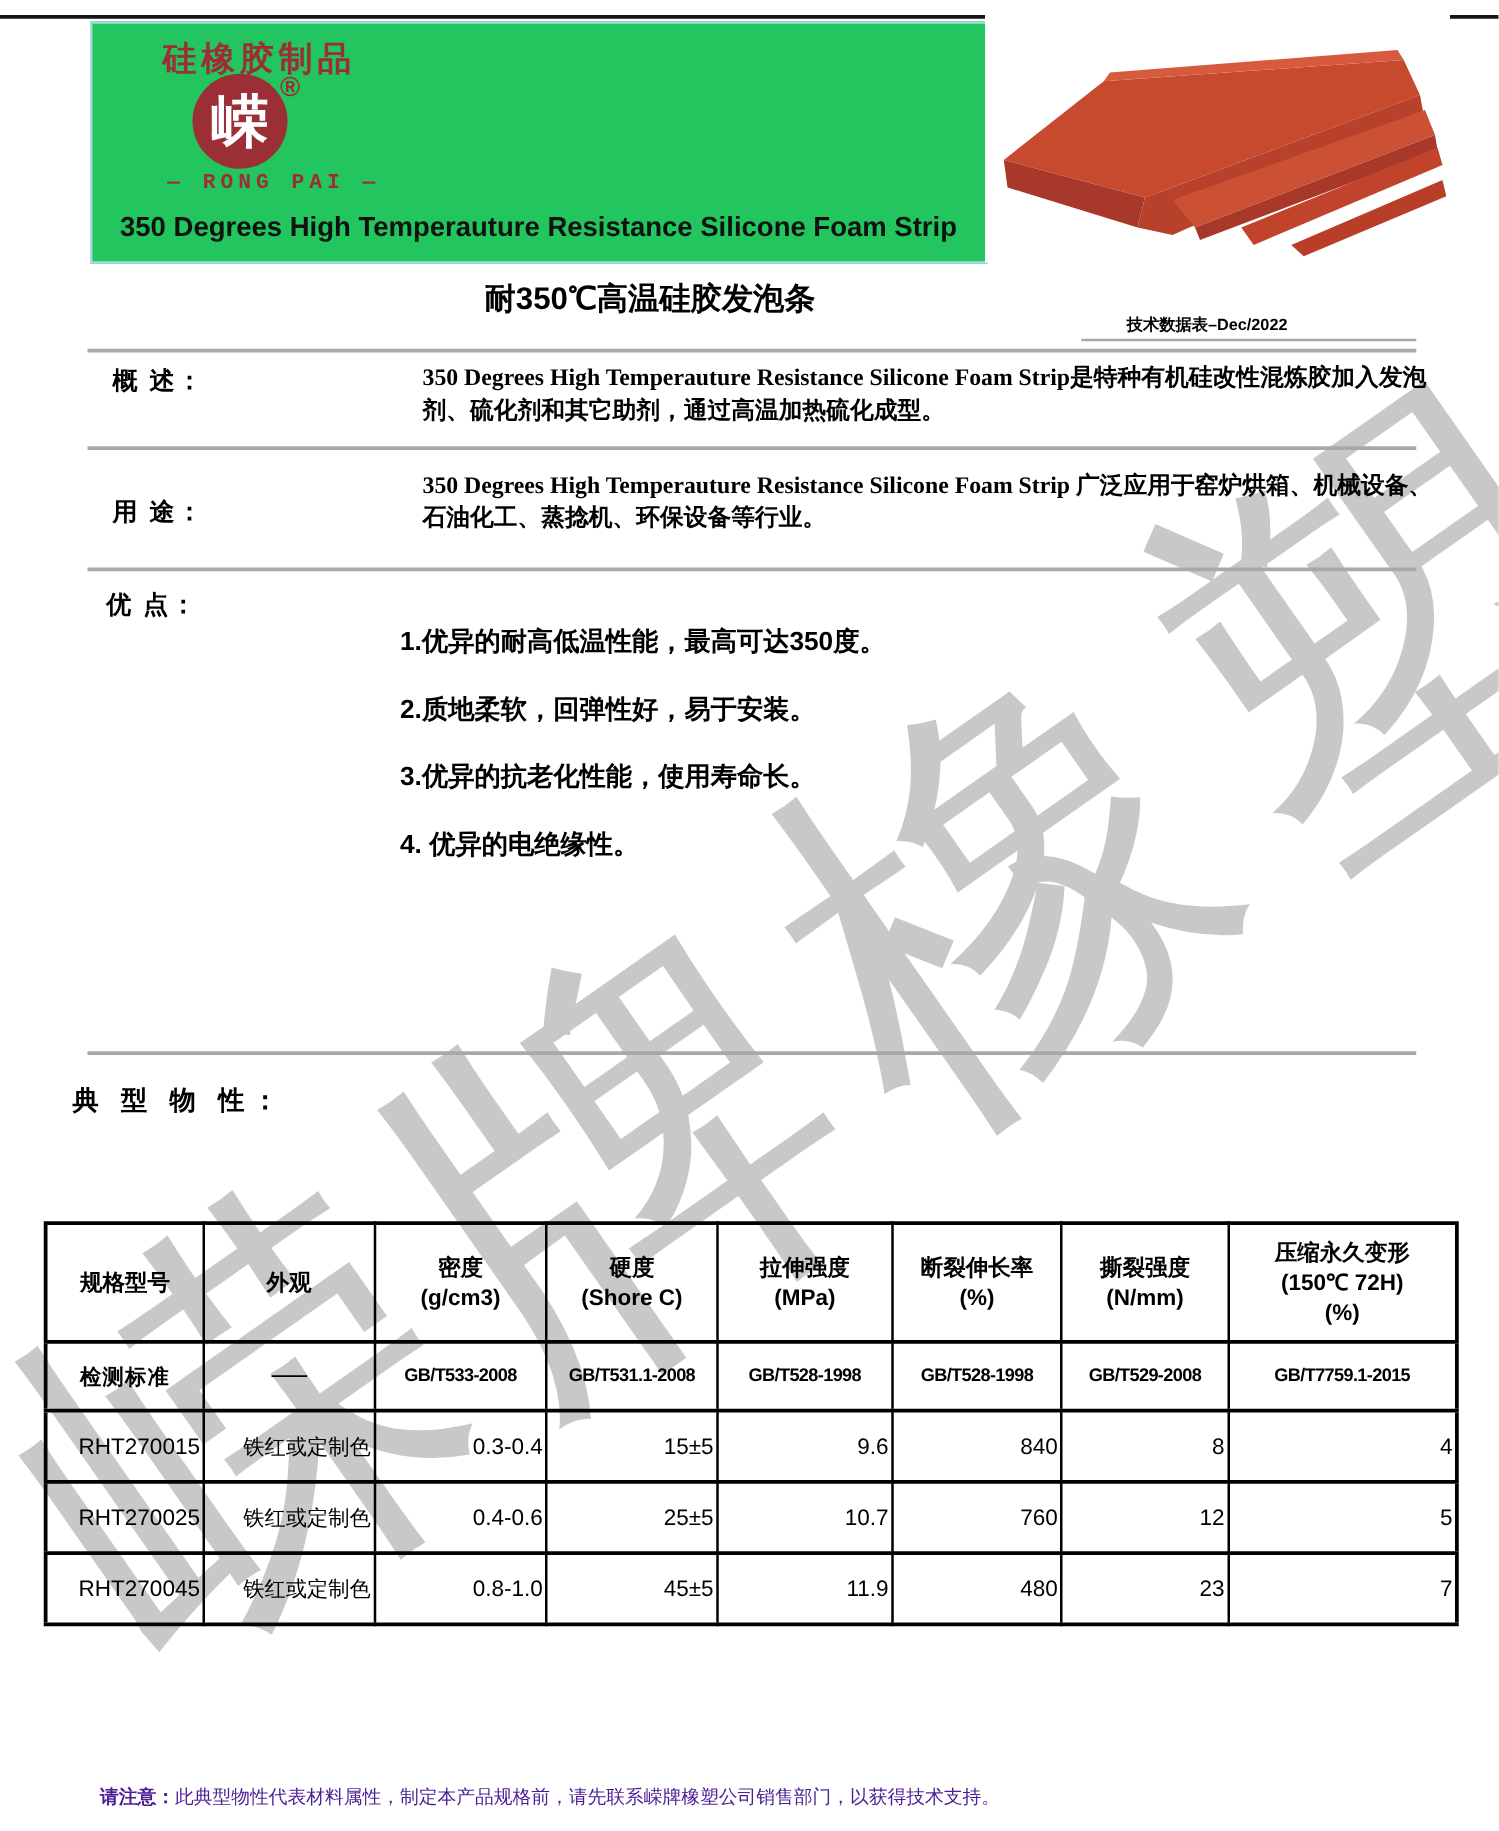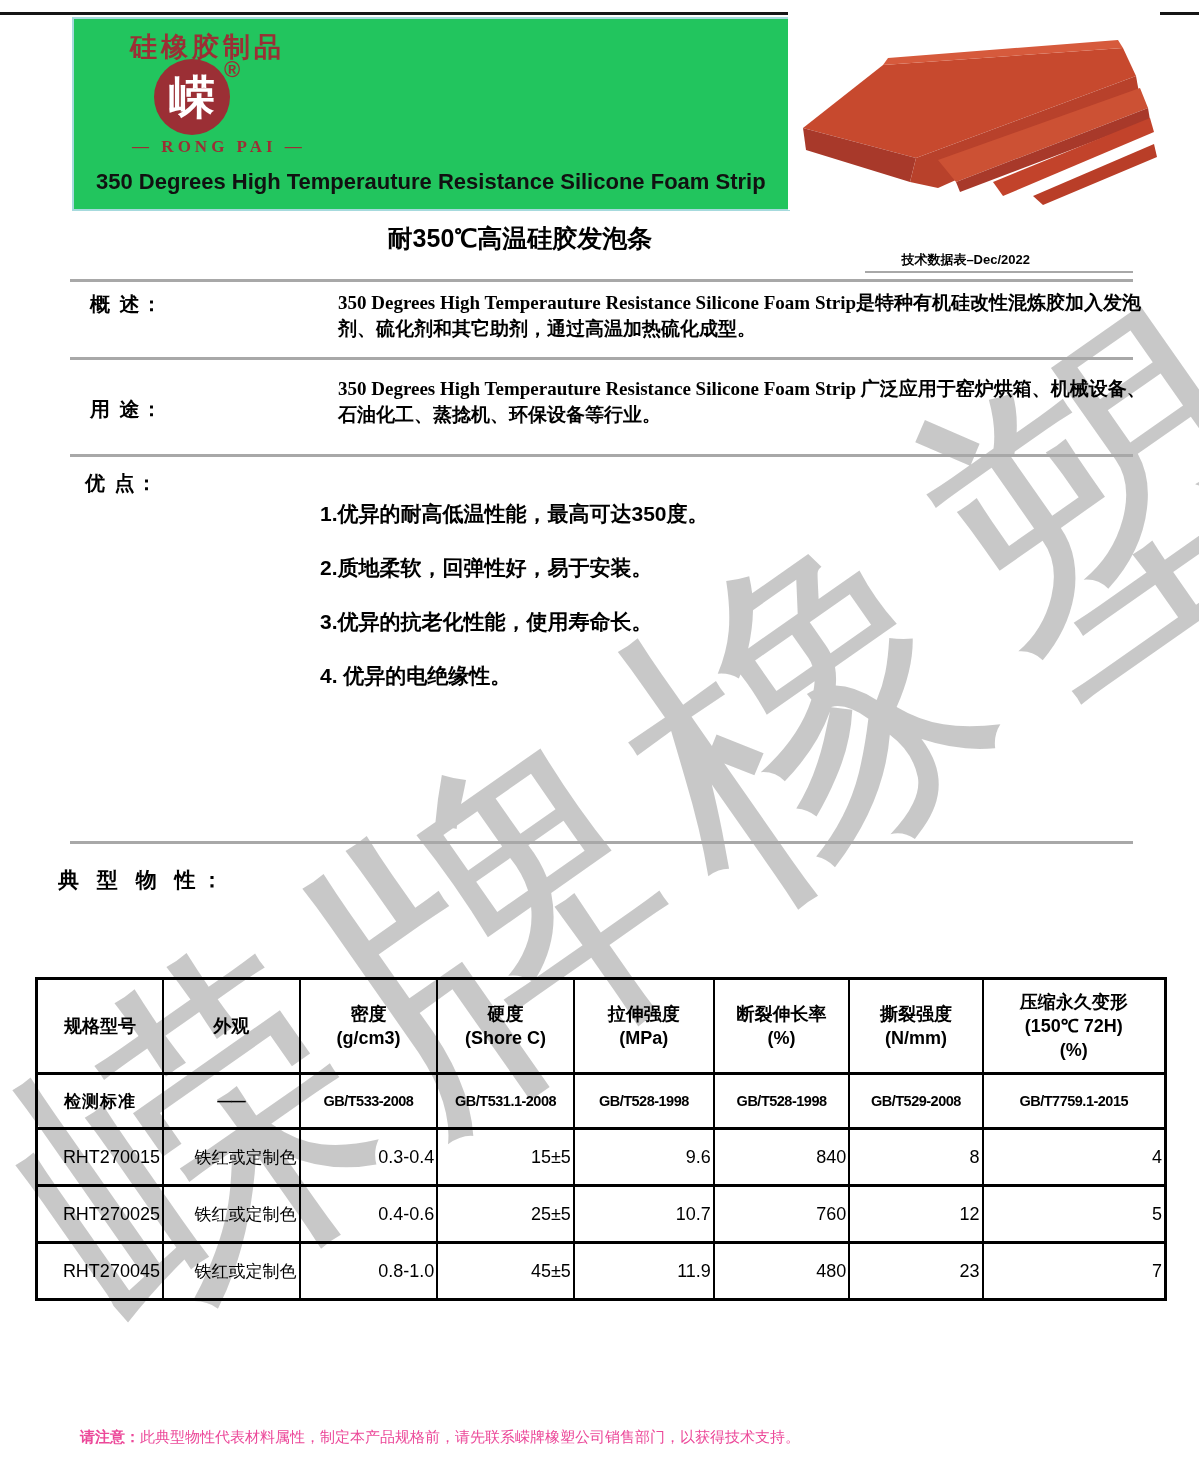--- a/index.html
+++ b/index.html
@@ -22,21 +22,21 @@
     position:absolute;left:72px;top:17px;width:714px;height:190px;
     border:2px solid #a6dadd;background:#22c55e;
   }
   .company-cn{position:absolute;left:56px;top:10px;font-size:27px;font-weight:bold;
     letter-spacing:4px;color:#9b2f35;}
   .emblem{position:absolute;left:80px;top:40px;width:76px;height:76px;border-radius:50%;
     background:#9b2f35;display:flex;align-items:center;justify-content:center;}
   .emblem-glyph{color:#fff;font-size:46px;font-weight:bold;line-height:1;}
   .registered{position:absolute;left:150px;top:38px;font-size:22px;color:#9b2f35;font-weight:bold;}
   .rongpai{position:absolute;left:30px;top:118px;width:230px;text-align:center;
-    font-family:Liberation Serif, serif;font-size:17px;font-weight:bold;
+    font-family:Liberation Mono, monospace;font-size:17px;font-weight:bold;
     letter-spacing:4px;color:#9b2f35;}
   .title-en{position:absolute;left:22px;top:150px;font-size:22px;font-weight:bold;color:#111;}
   
   .product-photo{position:absolute;left:788px;top:10px;width:372px;height:200px;background:#fff;}
   
   .title-cn{position:absolute;left:0;top:222px;width:1040px;text-align:center;
     font-size:25px;font-weight:bold;}
   .datasheet-label{position:absolute;left:700px;top:251px;width:330px;text-align:right;
     font-size:13px;font-weight:bold;}
   .rule{position:absolute;height:3px;background:#a8a8a8;}
@@ -62,21 +62,21 @@
   .props-table th,.props-table td{border:2px solid #000;text-align:center;vertical-align:middle;
     padding:2px;font-family:"Liberation Sans",sans-serif;}
   .props-table tr{border-top:3px solid #000;border-bottom:3px solid #000;}
   .props-table{border:3px solid #000;}
   .props-table thead th{height:88px;font-size:18px;font-weight:bold;line-height:24px;}
   .props-table .std-row td{height:48px;font-size:14.5px;font-weight:bold;letter-spacing:-0.5px;}
   .props-table .std-row td:first-child{font-size:17px;letter-spacing:1px;}
   .props-table .data-row td{height:50px;font-size:18px;font-weight:normal;text-align:right;}
   .props-table .data-row td:nth-child(2){font-size:17px;}
   
-  .footer-note{position:absolute;left:80px;top:1428px;font-size:15px;color:#ec4899;}
+  .footer-note{position:absolute;left:80px;top:1428px;font-size:15px;color:#4c1d95;}
   .footer-note .fl{font-weight:bold;}
 </style>
 </head>
 <body>
 
 <div class="page">
 
   <div class="watermark">嵘牌橡塑</div>
 
   <div class="content">

